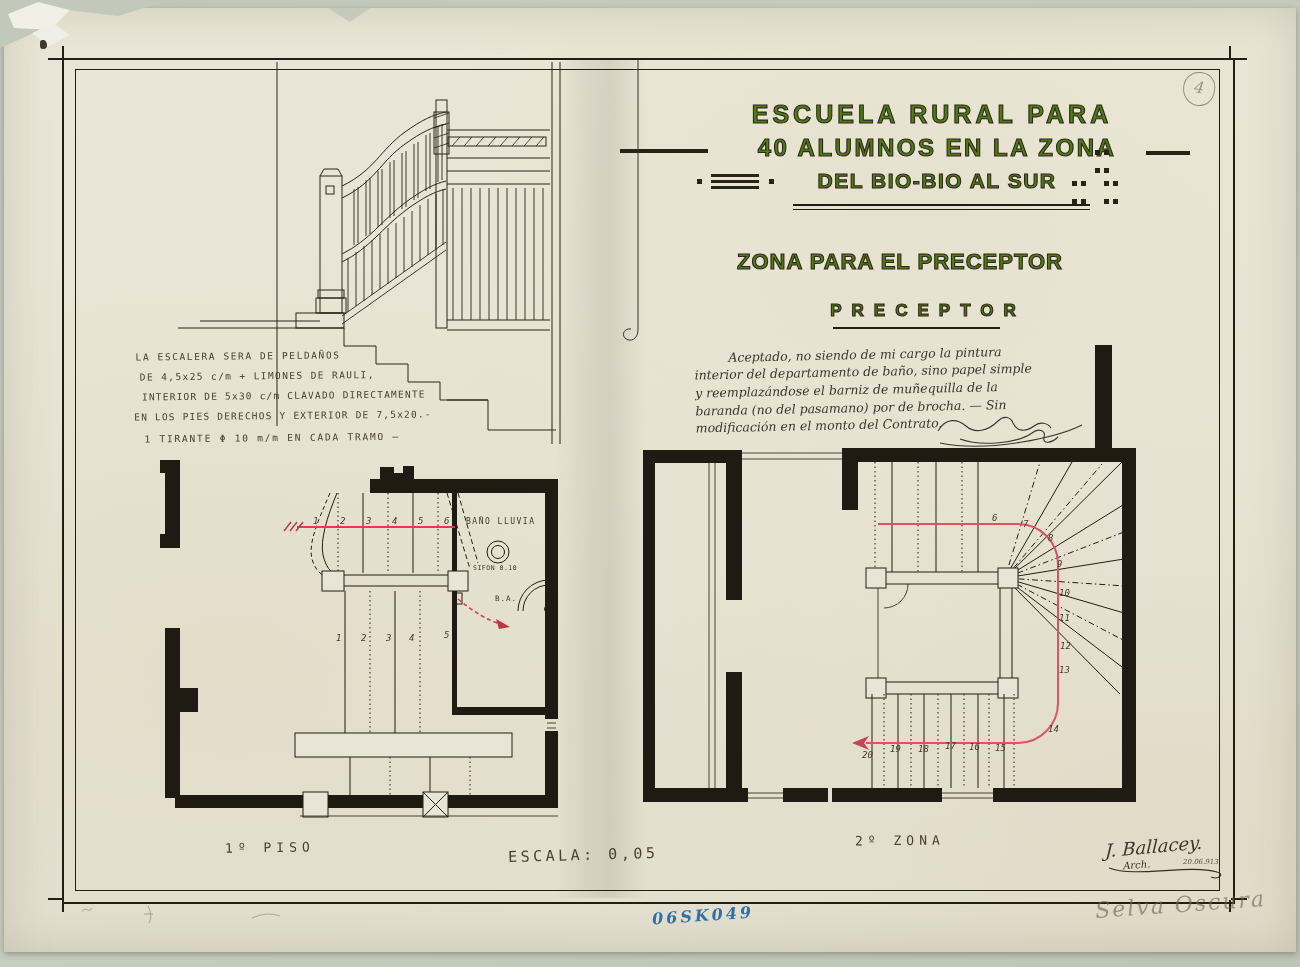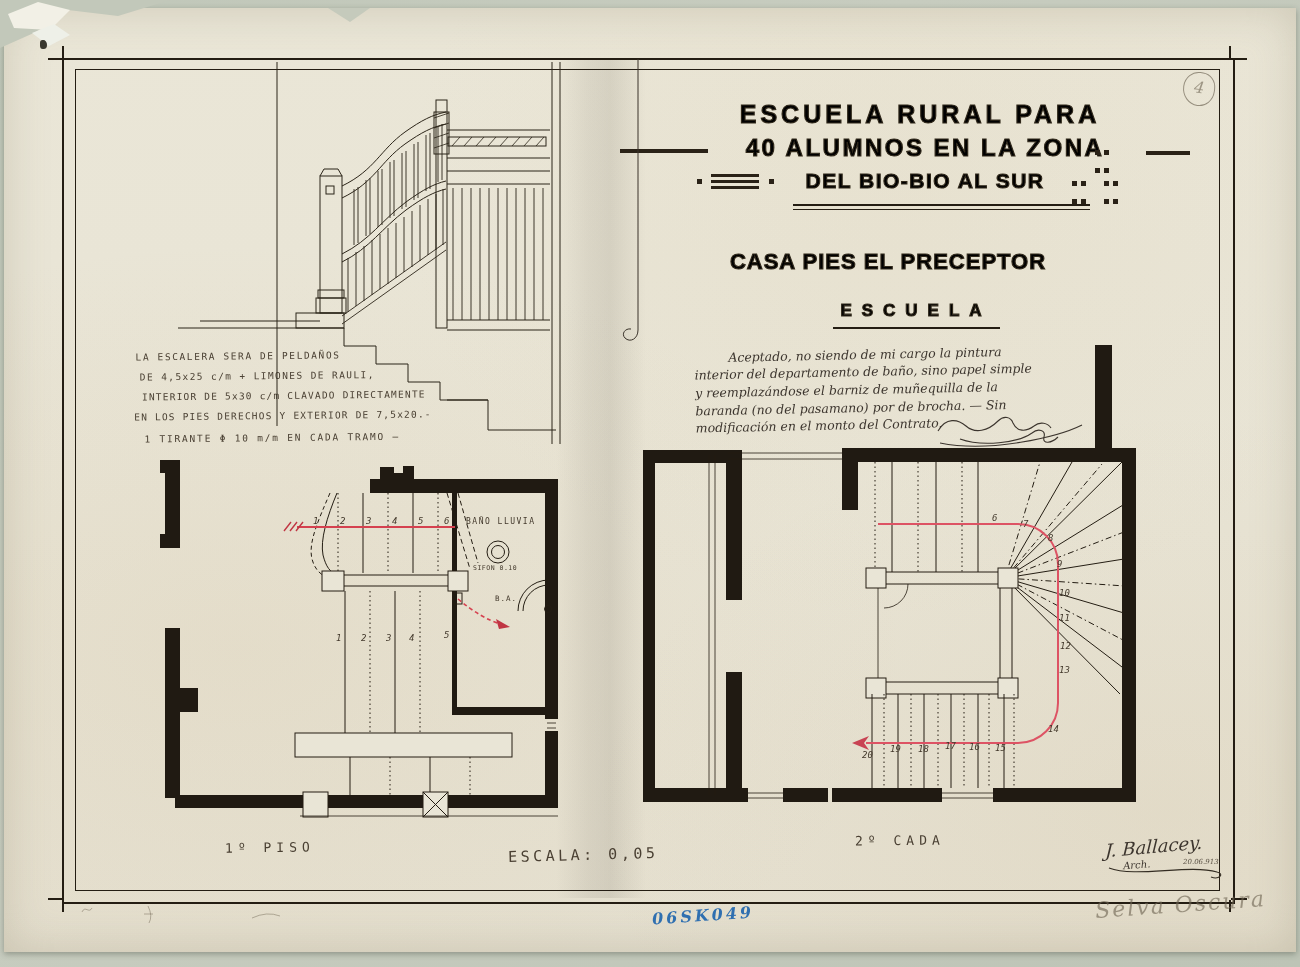--- a/index.html
+++ b/index.html
@@ -33,22 +33,22 @@
   .torn-notch{left:328px;top:8px;width:42px;height:14px;background:#c5cabc;
     clip-path:polygon(0 0,42px 0,22px 14px);}
   .speck{width:7px;height:9px;background:#3a382f;border-radius:40% 60% 55% 45%;}
   
   .frame{border-style:solid;border-color:#241d13;}
   #frame-outer{left:62px;top:58px;width:1169px;height:842px;border-width:2.5px;}
   #frame-inner{left:75px;top:69px;width:1143px;height:820px;border-width:1.3px;}
   .tick{background:#241d13;}
   
   .deco-title{
-    font-family:"Liberation Sans",sans-serif;font-weight:700;color:#000000;
-    -webkit-text-stroke:1.1px #30281a;text-align:center;white-space:nowrap;
+    font-family:"Liberation Sans",sans-serif;font-weight:700;color:#4d7c0f;
+    -webkit-text-stroke:1.1px #30281a;text-align:center;white-space:nowrap;margin-left:12px;
   }
   .rule{border-top:2.5px solid #241d13;border-bottom:1px solid #241d13;height:3px;}
   .sq{width:5px;height:5px;background:#2a2217;display:inline-block;}
   .bar{height:3px;background:#2a2217;}
   
   .hand-caps{font-family:"DejaVu Sans Mono",monospace;color:#4a4033;white-space:nowrap;}
   .cursive{font-family:"DejaVu Serif",serif;font-style:italic;color:#3c352e;white-space:nowrap;}
   .pencil{color:rgba(110,100,82,0.62);}
   .blue-ink{color:#2f6fb0;}
   
@@ -104,22 +104,22 @@
 </div>
 <div class="abs" style="left:1072px;top:172px;">
   <span class="sq"></span><span class="sq" style="margin-left:4px;"></span><br>
   <span class="sq" style="margin-top:4px;"></span><span class="sq" style="margin-left:4px;margin-top:4px;"></span>
 </div>
 <div class="abs" style="left:1104px;top:172px;">
   <span class="sq"></span><span class="sq" style="margin-left:4px;"></span><br>
   <span class="sq" style="margin-top:4px;"></span><span class="sq" style="margin-left:4px;margin-top:4px;"></span>
 </div>
 
-<div class="abs deco-title" style="left:688px;top:249px;width:400px;font-size:22px;letter-spacing:1px;">CASA PIES EL PRECEPTOR</div>
-<div class="abs deco-title" style="left:716px;top:301px;width:400px;font-size:17px;letter-spacing:10px;">ESCUELA</div>
+<div class="abs deco-title" style="left:688px;top:249px;width:400px;font-size:22px;letter-spacing:1px;">ZONA PARA EL PRECEPTOR</div>
+<div class="abs deco-title" style="left:716px;top:301px;width:400px;font-size:17px;letter-spacing:10px;">PRECEPTOR</div>
 <div class="abs" style="left:833px;top:327px;width:167px;border-top:2px solid #241d13;"></div>
 
 <div class="abs" style="left:1183px;top:72px;width:30px;height:32px;border:1.6px solid rgba(95,85,68,0.6);border-radius:50% 46% 50% 54%;text-align:center;transform:rotate(8deg);">
   <span class="cursive pencil" style="font-size:16px;line-height:30px;">4</span>
 </div>
 
 <div class="abs" style="left:128px;top:350px;transform:rotate(-0.6deg);">
   <div class="hand-caps" style="font-size:9.5px;letter-spacing:1.6px;margin:0 0 9px 8px;">LA ESCALERA SERA DE PELDAÑOS</div>
   <div class="hand-caps" style="font-size:9.5px;letter-spacing:1.4px;margin:0 0 9px 12px;">DE 4,5x25 c/m + LIMONES DE RAULI,</div>
   <div class="hand-caps" style="font-size:9.5px;letter-spacing:1.2px;margin:0 0 9px 14px;">INTERIOR DE 5x30 c/m CLAVADO DIRECTAMENTE</div>
@@ -326,21 +326,21 @@
     <text x="329" y="410" class="num">16</text>
     <text x="305" y="409" class="num">17</text>
     <text x="278" y="412" class="num">18</text>
     <text x="250" y="412" class="num">19</text>
     <text x="222" y="418" class="num">20</text>
   </g>
 </svg>
 
 <div class="abs hand-caps" style="left:225px;top:840px;font-size:13px;letter-spacing:5px;transform:rotate(-0.8deg);">1º PISO</div>
 <div class="abs hand-caps" style="left:508px;top:846px;font-size:15px;letter-spacing:3.5px;transform:rotate(-1.5deg);">ESCALA: 0,05</div>
-<div class="abs hand-caps" style="left:855px;top:833px;font-size:13px;letter-spacing:5px;transform:rotate(-0.5deg);">2º CADA</div>
+<div class="abs hand-caps" style="left:855px;top:833px;font-size:13px;letter-spacing:5px;transform:rotate(-0.5deg);">2º ZONA</div>
 
 <div class="abs" style="left:1105px;top:834px;width:140px;">
   <div class="cursive" style="font-size:18px;transform:rotate(-5deg) skewX(-8deg);">J. Ballacey.</div>
   <div class="cursive" style="font-size:10px;margin:1px 0 0 18px;transform:rotate(-4deg);">Arch.</div>
   <div class="cursive" style="font-size:7px;margin:-9px 0 0 78px;color:#5a5144;">20.06.913</div>
   <svg width="130" height="20" viewBox="0 0 130 20" style="margin-top:-4px;">
     <path d="M4,6 C30,16 84,2 112,10 C120,12 114,18 106,15" fill="none" stroke="#332c22" stroke-width="1.1"></path>
   </svg>
 </div>
 

